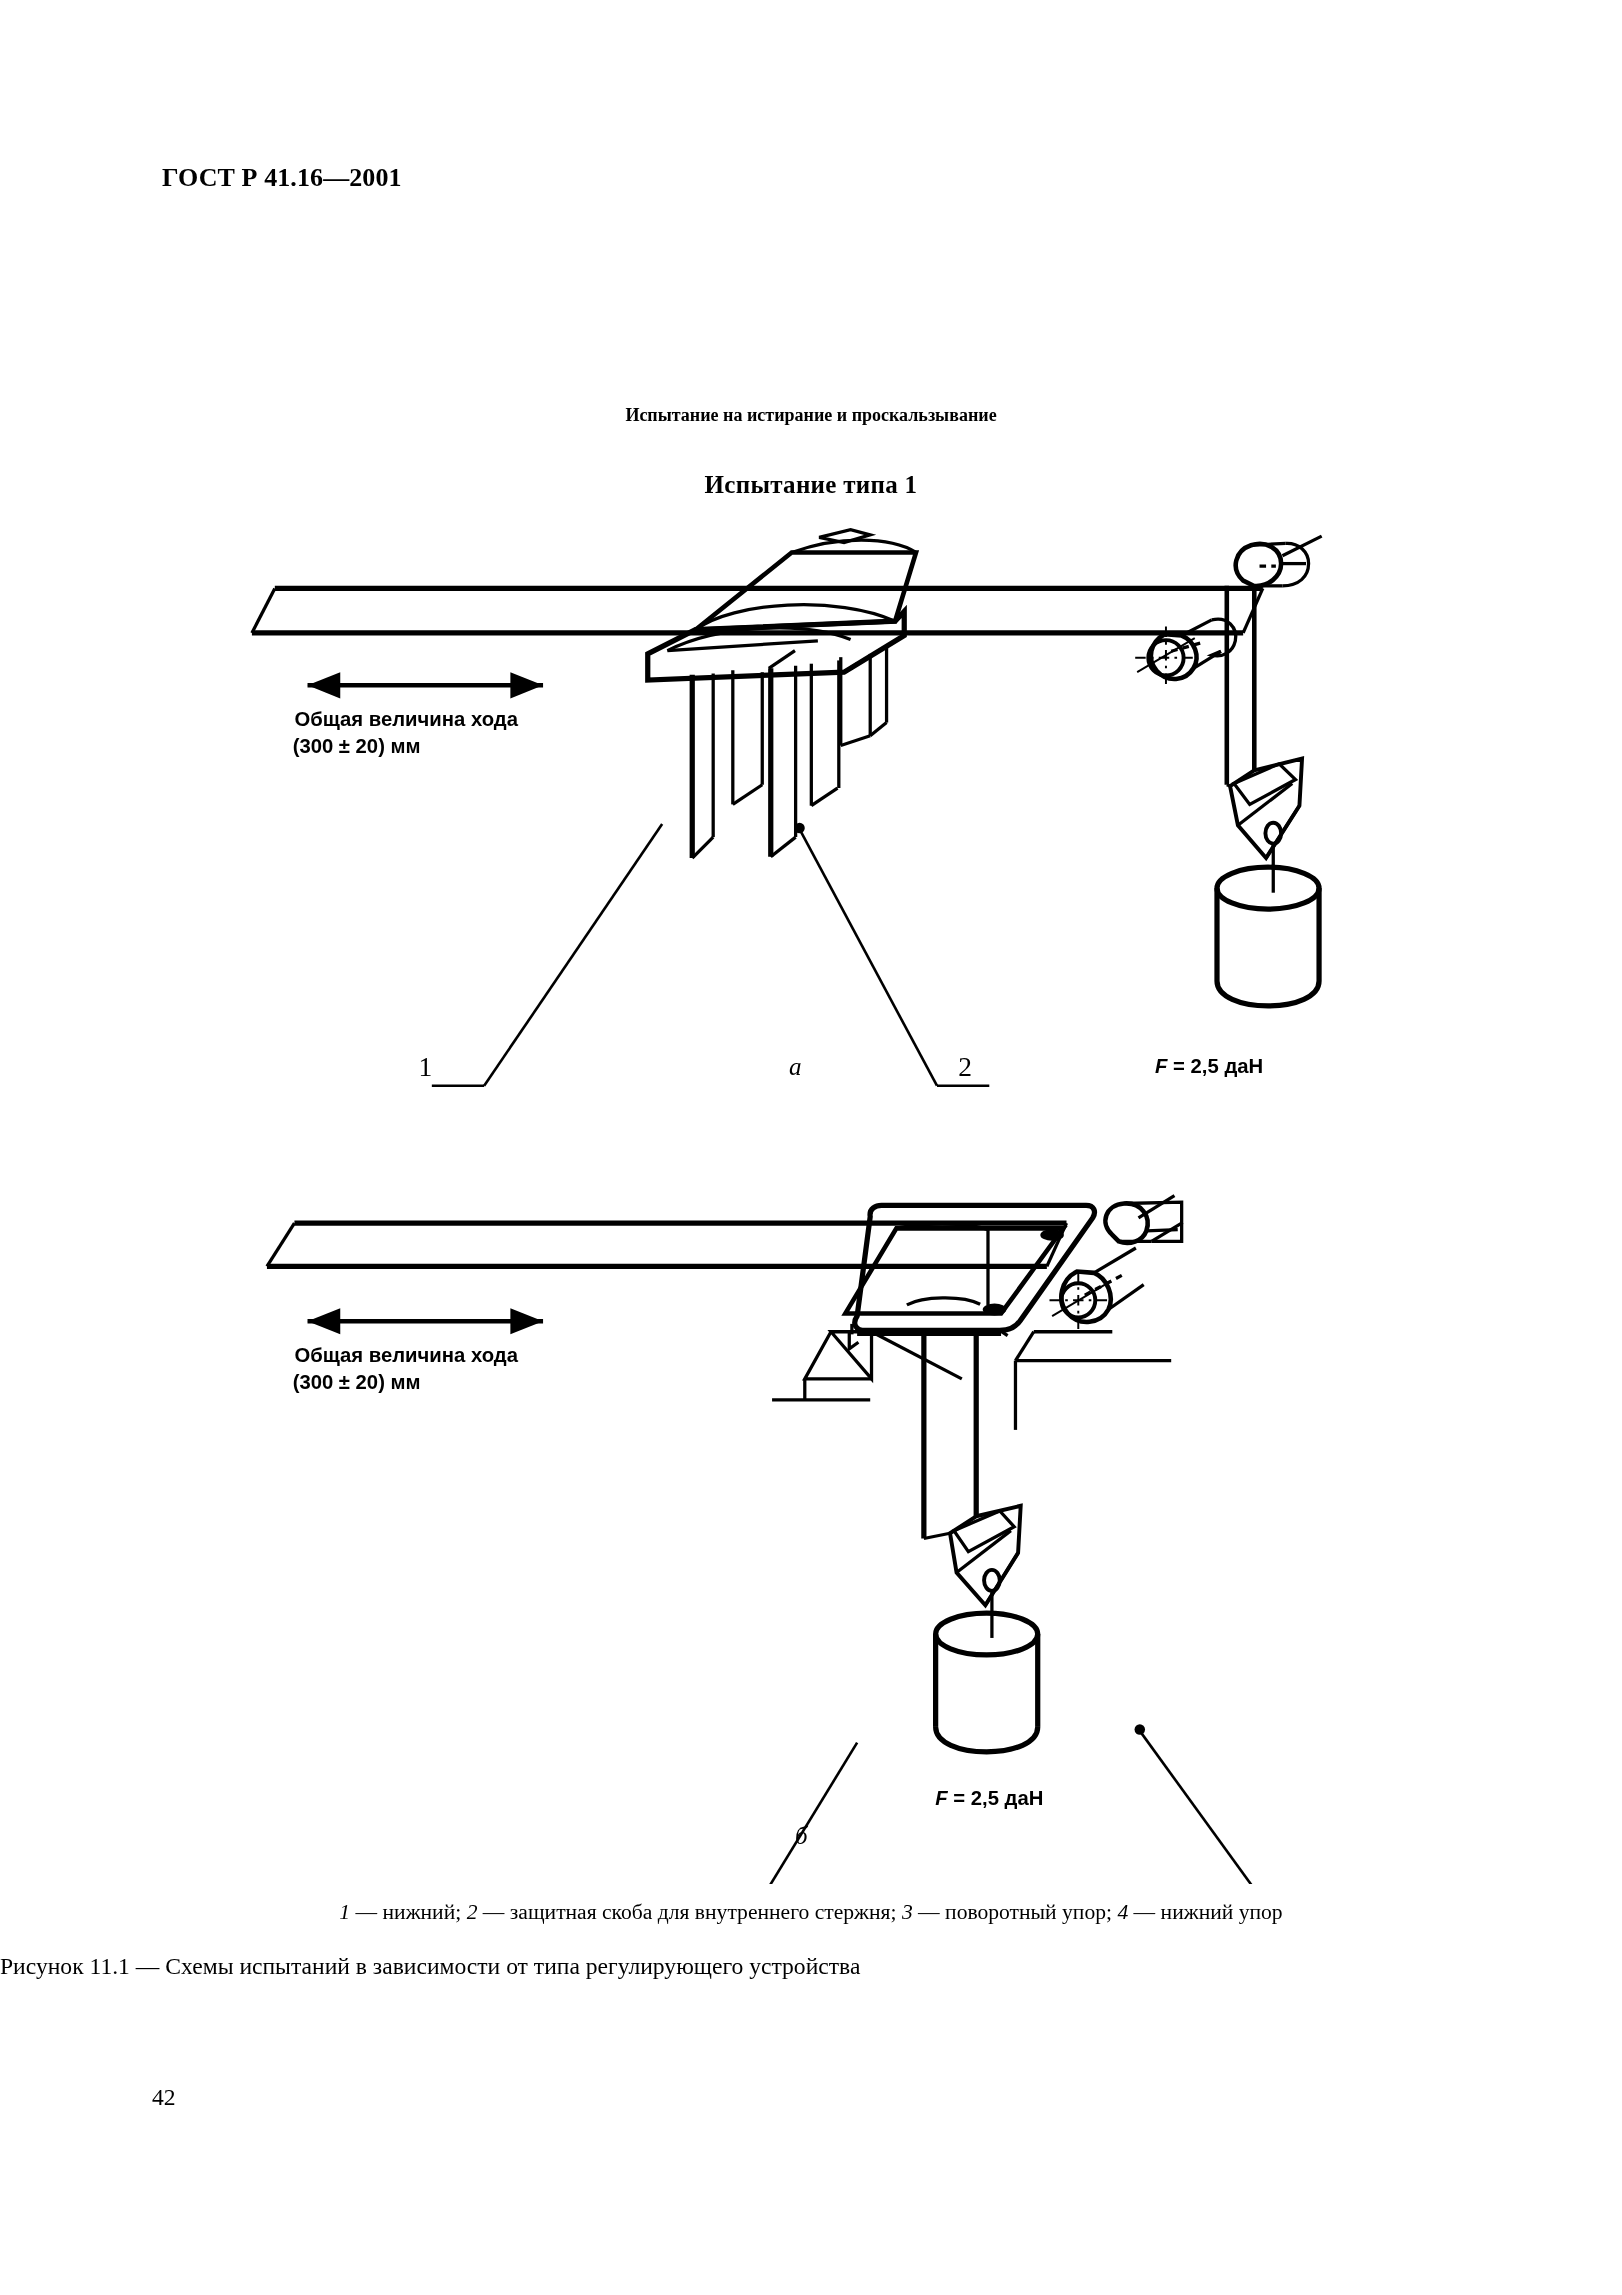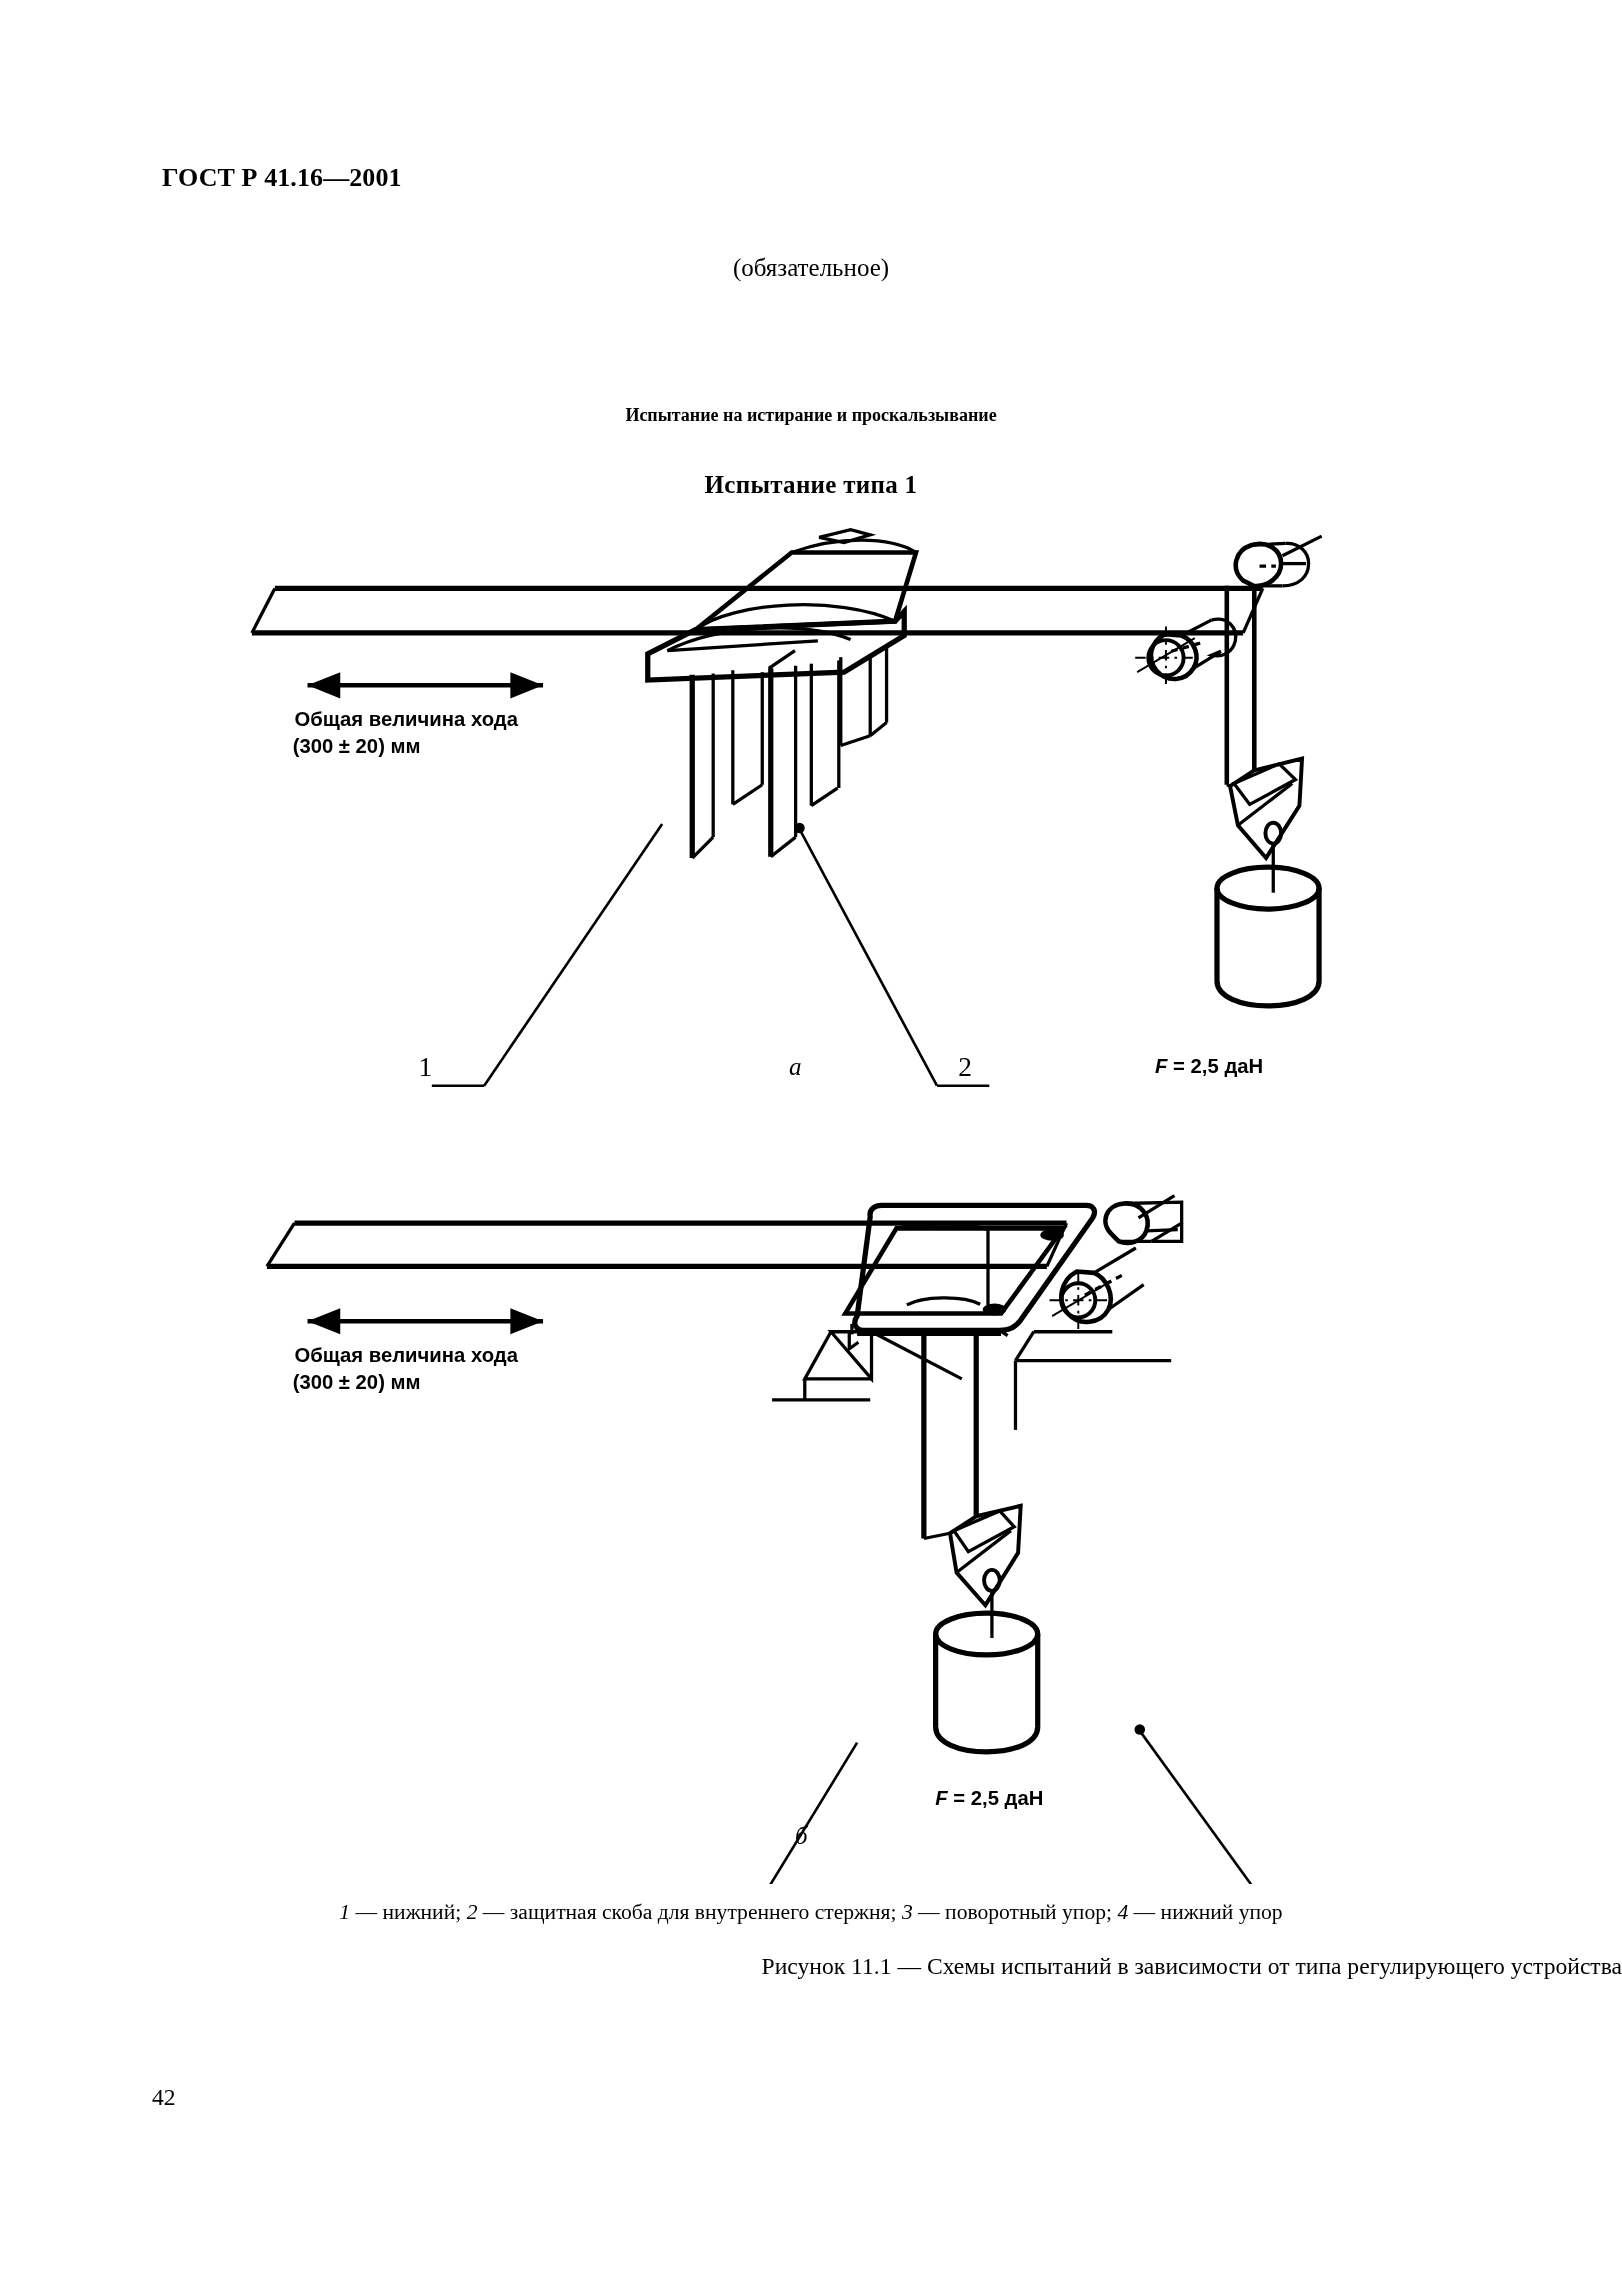--- a/index.html
+++ b/index.html
@@ -97,21 +97,21 @@
     text-align: center;
     font-size: 21.6px;
     white-space: nowrap;
   }
   .legend-line .num { font-style: italic; }
   .fig-caption {
     position: absolute;
     left: 0;
     top: 1947px;
     width: 1622px;
-    text-align: right;
+    text-align: left;
     font-size: 23.6px;
   }
   
   .page-number {
     position: absolute;
     left: 152px;
     top: 2078px;
     font-size: 23.6px;
   }
   
@@ -126,21 +126,20 @@
   }
 </style>
 </head>
 <body>
 
 <div class="page">
 
   <div class="doc-header">ГОСТ Р 41.16—2001</div>
 
   <div class="appendix">
-    <div class="appendix-sub">(обязательное)</div>
   </div>
 
   <div class="main-title">Испытание на истирание и проскальзывание</div>
   <div class="sub-title">Испытание типа 1</div>
 
   <div class="figure-area">
     <svg width="1622" height="1361" viewBox="0 0 2479 2080" xmlns="http://www.w3.org/2000/svg">
       <g fill="none" stroke="#000000" stroke-width="5" stroke-linecap="butt" stroke-linejoin="miter">
 
         <g>

